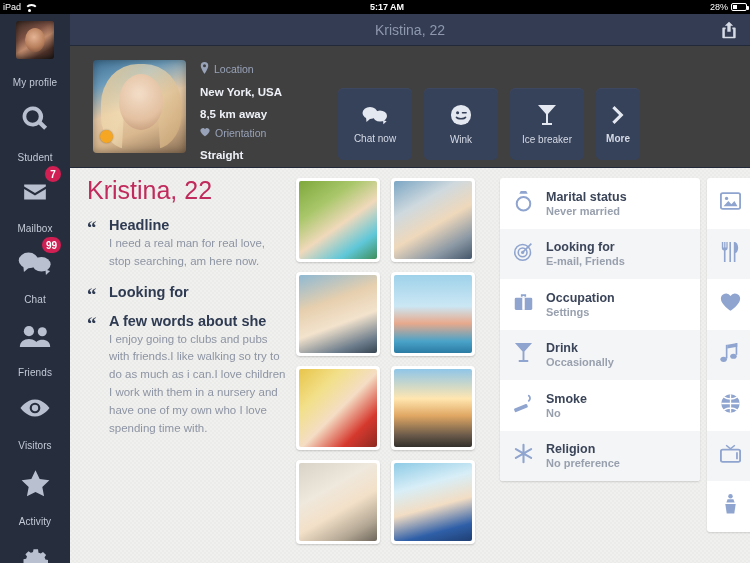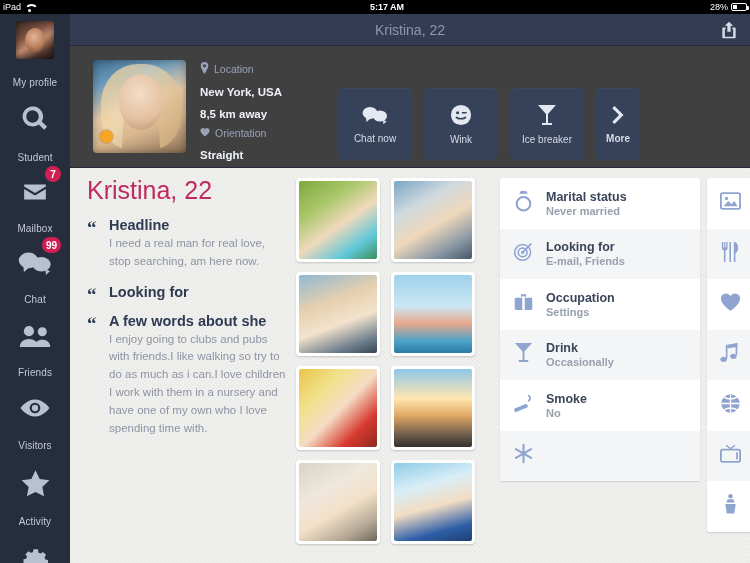--- a/index.html
+++ b/index.html
@@ -424,20 +424,24 @@
             <div class="info-k">Smoke</div>
             <div class="info-v">No</div>
           </div>
         </div>
         <div class="info-row">
           <div class="info-ico"><svg viewBox="0 0 24 24" width="21" height="21">
               <g stroke="#8fa4cf" stroke-width="2.4" stroke-linecap="round">
                 <path d="M12 2v20M3.3 7l17.4 10M20.7 7L3.3 17"></path>
               </g>
             </svg></div>
+          <div class="info-txt">
+            <div class="info-k">Religion</div>
+            <div class="info-v">No preference</div>
+          </div>
         </div>
       </div>
     <div class="info-card second">
         <div class="info-row">
           <div class="info-ico"><svg viewBox="0 0 24 20" width="21" height="18">
               <rect x="1" y="1" width="22" height="18" rx="2" fill="none" stroke="#8fa4cf" stroke-width="2.2"></rect>
               <circle cx="7.5" cy="7" r="1.9"></circle>
               <path d="M4 16l5.5-6 3.5 3.6L16.5 10 20 16z"></path>
             </svg></div>
         </div>

